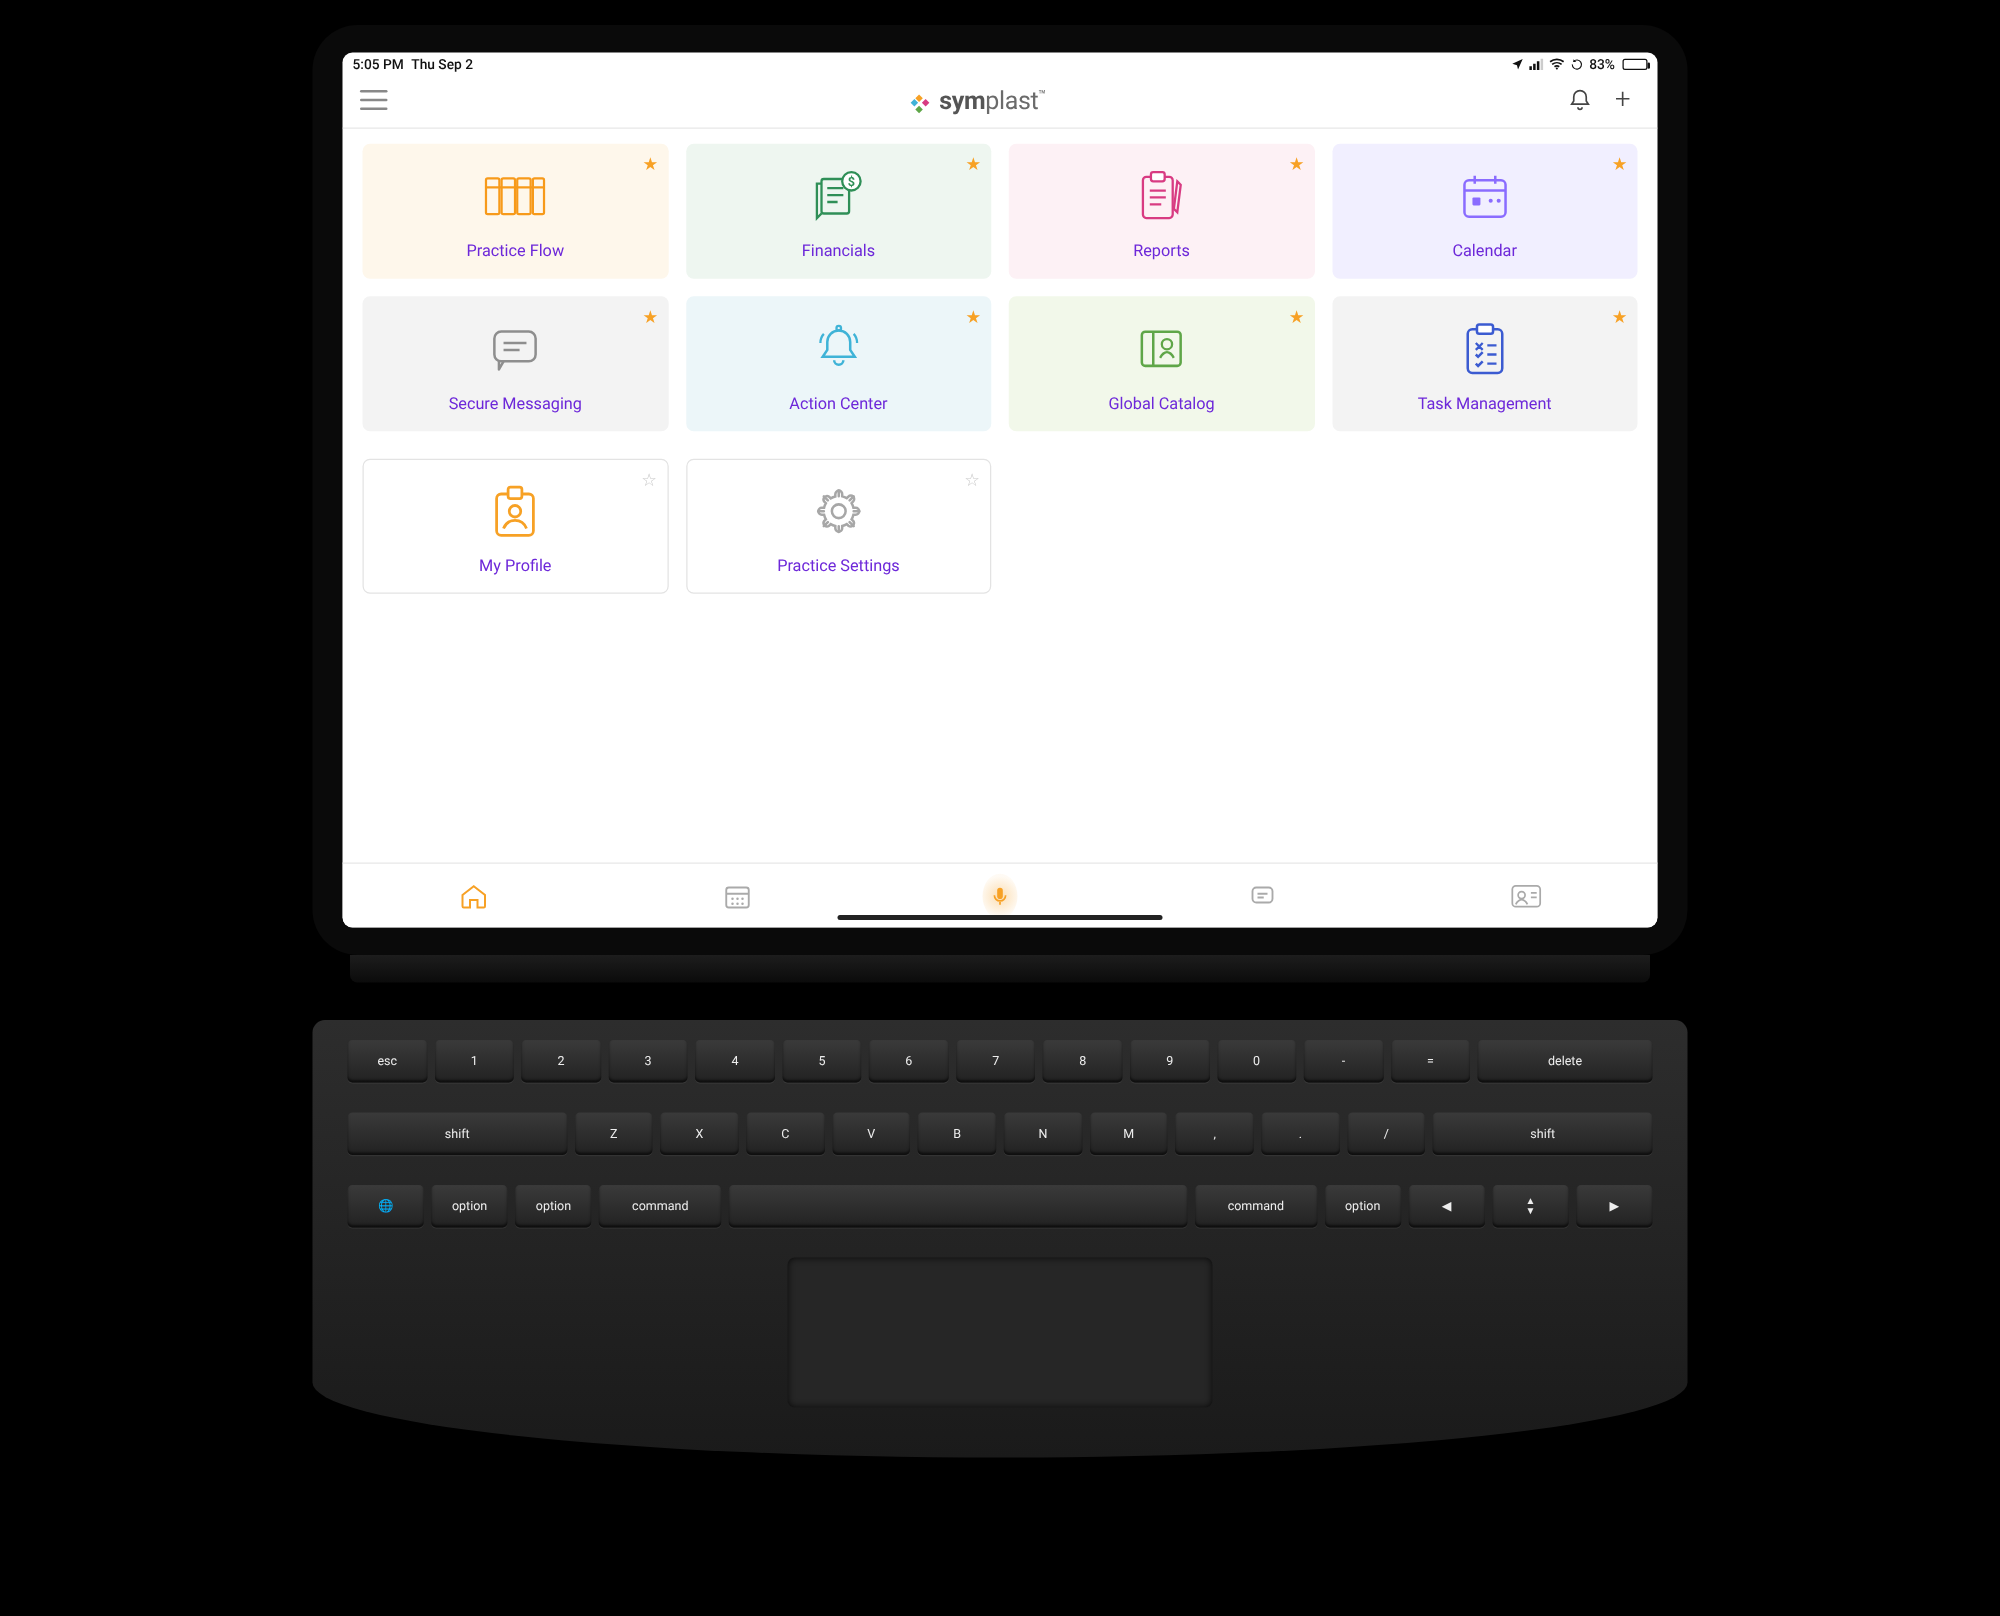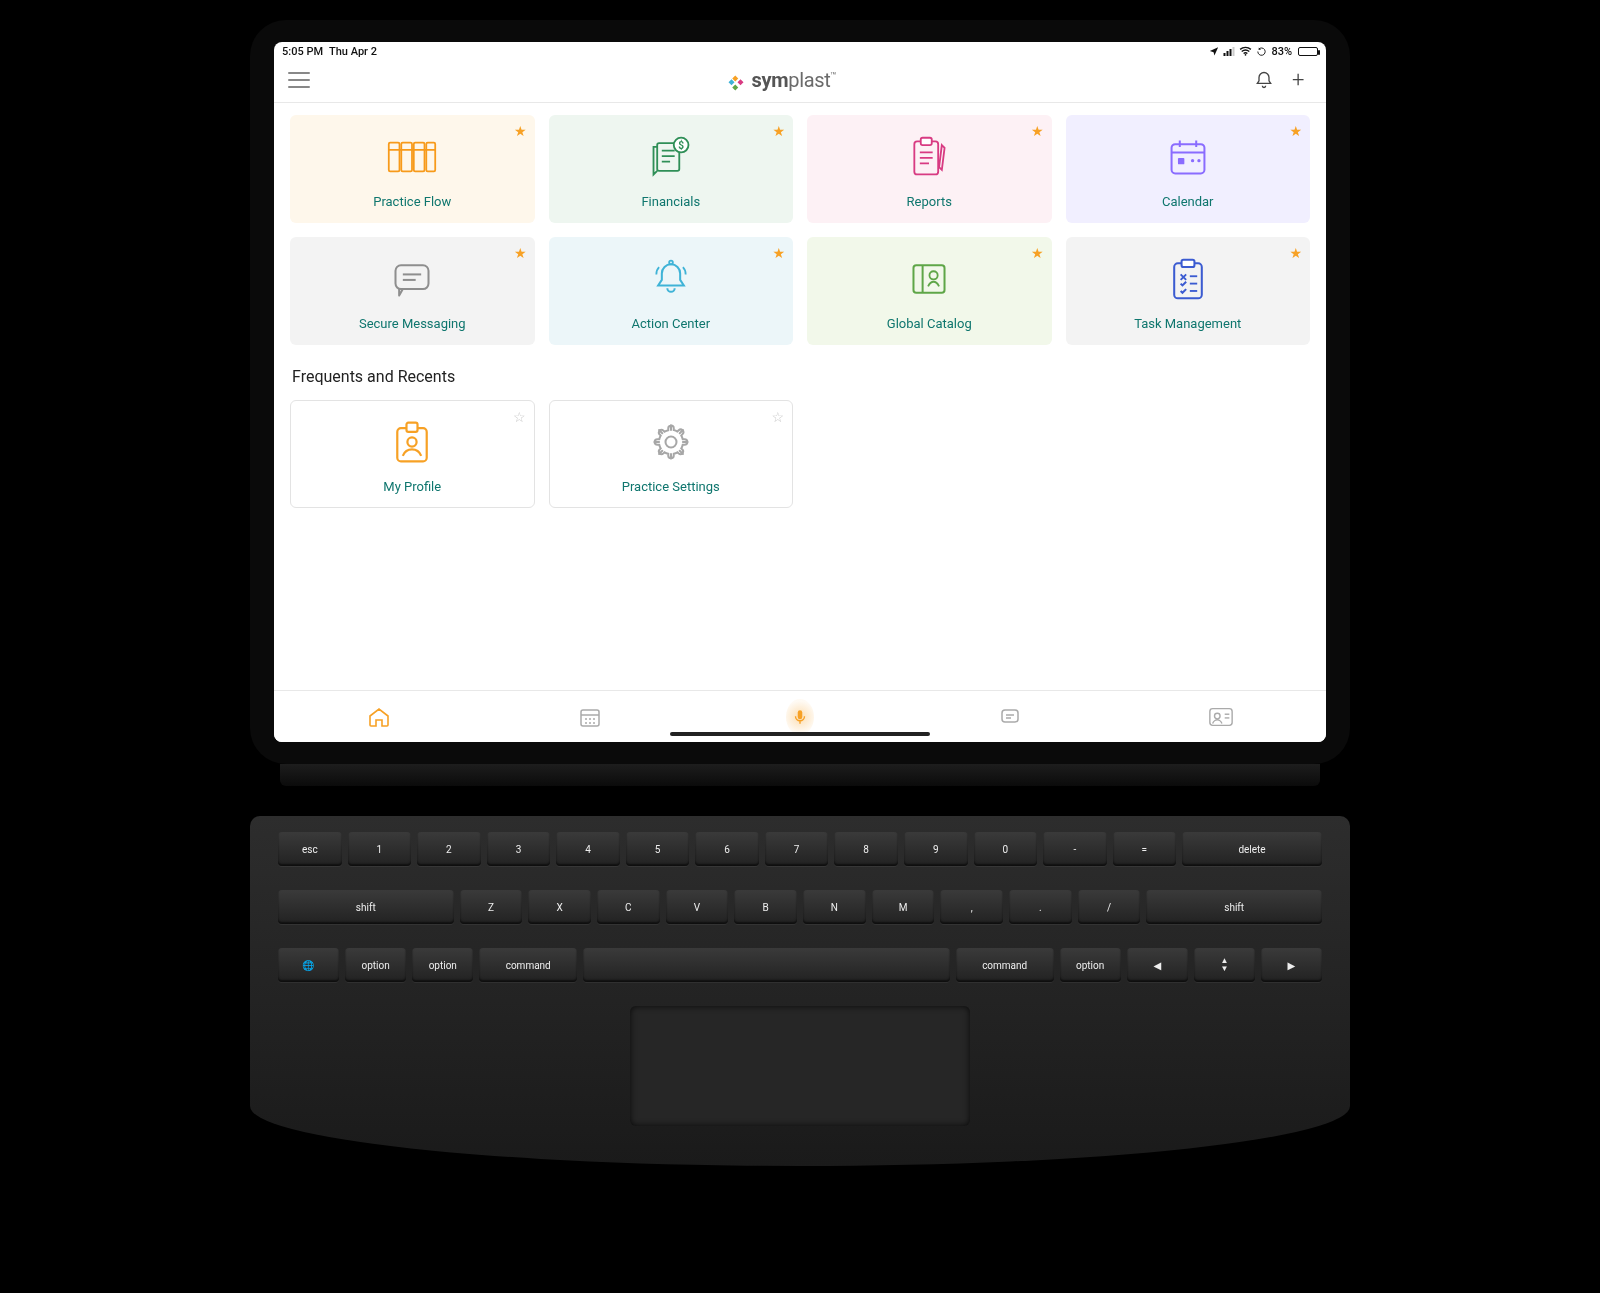--- a/index.html
+++ b/index.html
@@ -77,21 +77,21 @@
     display:flex; flex-direction:column; align-items:center; justify-content:center;
     gap: 14px;
     cursor:pointer;
     padding-top:4px;
   }
   .tile .star {
     position:absolute; top:8px; right:8px; font-size:14px;
   }
   .tile .star.filled { color:#f7a125; }
   .tile .star.empty { color:#c9c9c9; }
-  .tile .label { font-size:13px; color:#0f766e; font-weight:400; }
+  .tile .label { font-size:13px; color:#6d28d9; font-weight:400; }
   .tile .icon-wrap { height:46px; display:flex; align-items:center; justify-content:center; }
 
   .tile.border { border:1px solid #e3e3e3; background:#fff; }
 
   .bottom-tabs {
     display:flex; justify-content:space-around; align-items:center;
     border-top:1px solid #e8e8e8;
     height: 52px;
     background:#fff;
   }
@@ -140,21 +140,21 @@
 </head>
 <body>
 
 <div class="device">
   <div class="tablet-frame">
     <div class="screen">
 
       <div class="status-bar">
         <div class="status-left">
           <span>5:05 PM</span>
-          <span>Thu Apr 2</span>
+          <span>Thu Sep 2</span>
         </div>
         <div class="status-right">
           <span>
             <svg width="10" height="10" viewBox="0 0 24 24">
                 <path fill="#111" d="M2 12l20-9-9 20-2-8z"></path>
               </svg>
           </span>
           <span>
             <svg width="12" height="10" viewBox="0 0 24 20">
                 <rect x="1" y="14" width="4" height="6" fill="#111"></rect>
@@ -313,21 +313,20 @@
                   <path d="M12 38l2 2 4-4" stroke="#3b5bd1" stroke-width="2.2" fill="none"></path>
                   <line x1="22" y1="22" x2="30" y2="22" stroke="#3b5bd1" stroke-width="2"></line>
                   <line x1="22" y1="30" x2="30" y2="30" stroke="#3b5bd1" stroke-width="2"></line>
                   <line x1="22" y1="38" x2="30" y2="38" stroke="#3b5bd1" stroke-width="2"></line>
                 </svg>
               </div>
               <div class="label">Task Management</div>
             </div>
           </div>
 
-        <div class="section-title">Frequents and Recents</div>
         <div class="grid" id="recents-grid">
             <div class="tile border">
               <span class="star empty">☆</span>
               <div class="icon-wrap">
                 <svg width="42" height="46" viewBox="0 0 44 50">
                   <rect x="6" y="10" width="32" height="36" rx="4" fill="none" stroke="#f7a125" stroke-width="2.4"></rect>
                   <rect x="16" y="4" width="12" height="10" rx="2" fill="#fff" stroke="#f7a125" stroke-width="2.4"></rect>
                   <circle cx="22" cy="25" r="5" fill="none" stroke="#f7a125" stroke-width="2.4"></circle>
                   <path fill="none" stroke="#f7a125" stroke-width="2.4" d="M12 40c2-5 6-7 10-7s8 2 10 7"></path>
                 </svg>

